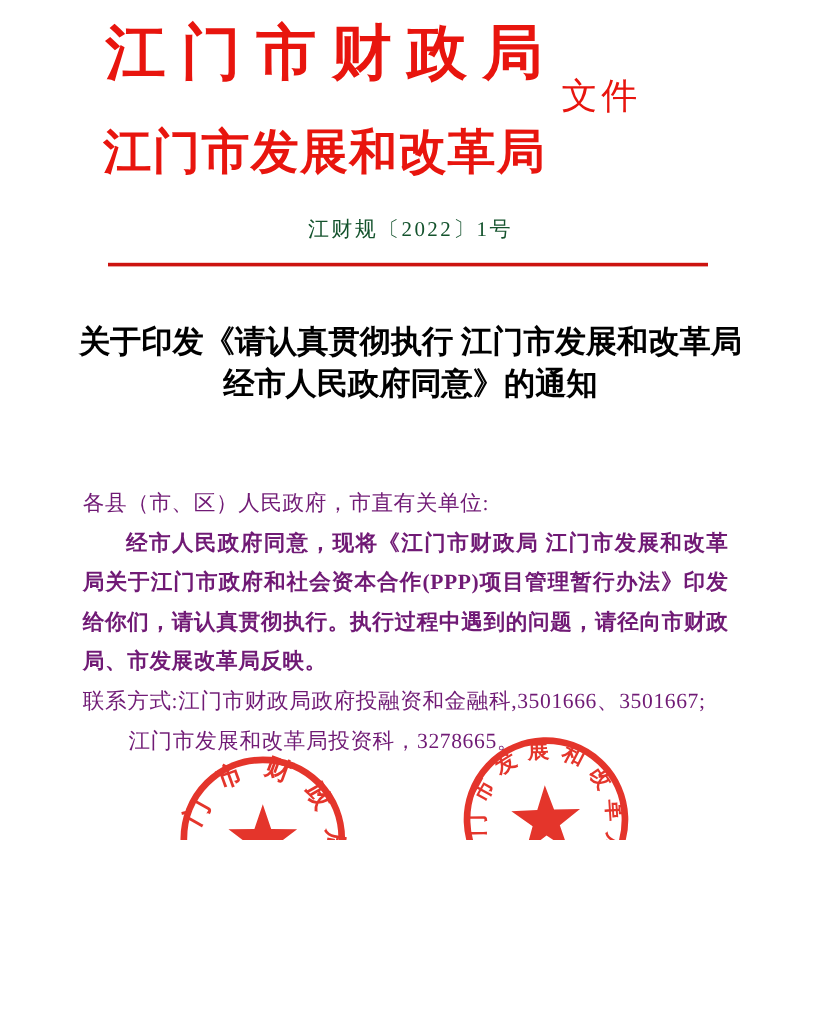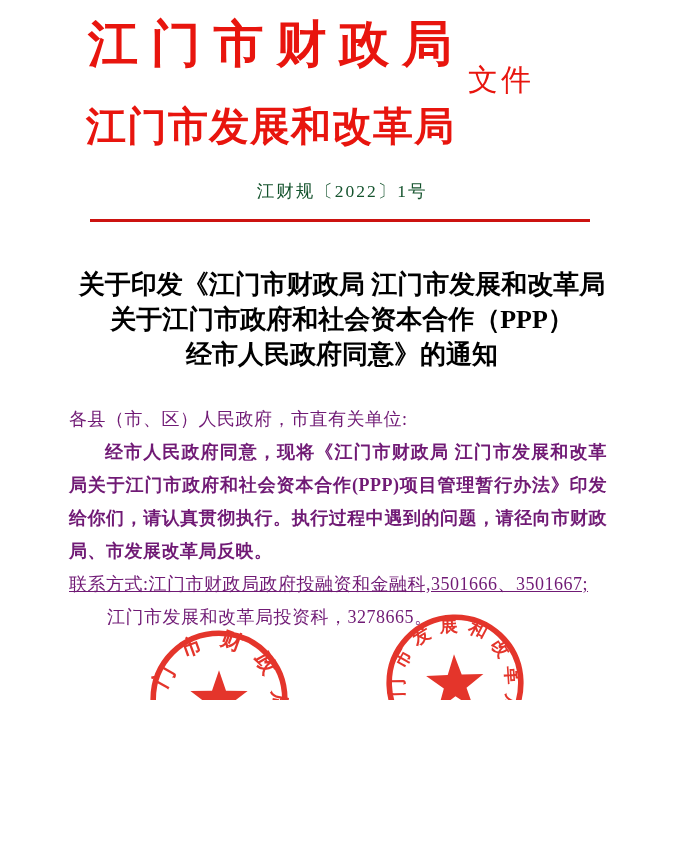--- a/index.html
+++ b/index.html
@@ -37,21 +37,21 @@
     position:absolute;left:40px;top:267px;width:604px;
     text-align:center;font-weight:bold;font-size:26px;line-height:35px;color:#000;
   }
   
   .bodyblock{
     position:absolute;left:69px;top:403px;width:538px;
     font-size:18px;line-height:33px;color:#701a75;
   }
   .bodyblock p{margin:0;text-align:justify;letter-spacing:0.5px;}
   .p-main{text-indent:2em;font-weight:bold;}
-  .p-contact1{margin-top:2px;text-decoration:underline;}
+  .p-contact1{margin-top:2px;}
   .p-contact2{padding-left:38px;}
   
   .sig{position:absolute;font-size:19px;color:#111;z-index:2;}
   .sig-left{left:146px;top:699px;width:160px;text-align:center;}
   .sig-right{left:366px;top:699px;width:180px;text-align:center;}
   .date{
     position:absolute;left:372px;top:728px;width:168px;text-align:center;
     font-size:18px;color:#111;z-index:2;
   }
   .pagenum{
@@ -74,22 +74,21 @@
 <div class="page">
 
   <div class="agency1">江门市财政局</div>
   <div class="agency2">江门市发展和改革局</div>
   <div class="doctype">文件</div>
 
   <div class="docnum">江财规〔2022〕1号</div>
   <div class="rule"></div>
 
   <div class="title">
-    <div>关于印发《江门市财政局 江门市发展和改革局</div>
-    <div>关于江门市政府和社会资本合作（PPP）</div>
+    <div>关于印发《请认真贯彻执行 江门市发展和改革局</div>
     <div>经市人民政府同意》的通知</div>
   </div>
 
   <div class="bodyblock">
     <p class="p-salutation">各县（市、区）人民政府，市直有关单位:</p>
     <p class="p-main">经市人民政府同意，现将《江门市财政局 江门市发展和改革局关于江门市政府和社会资本合作(PPP)项目管理暂行办法》印发给你们，请认真贯彻执行。执行过程中遇到的问题，请径向市财政局、市发展改革局反映。</p>
     <p class="p-contact1">联系方式:江门市财政局政府投融资和金融科,3501666、3501667;</p>
     <p class="p-contact2">江门市发展和改革局投资科，3278665。</p>
   </div>
 

